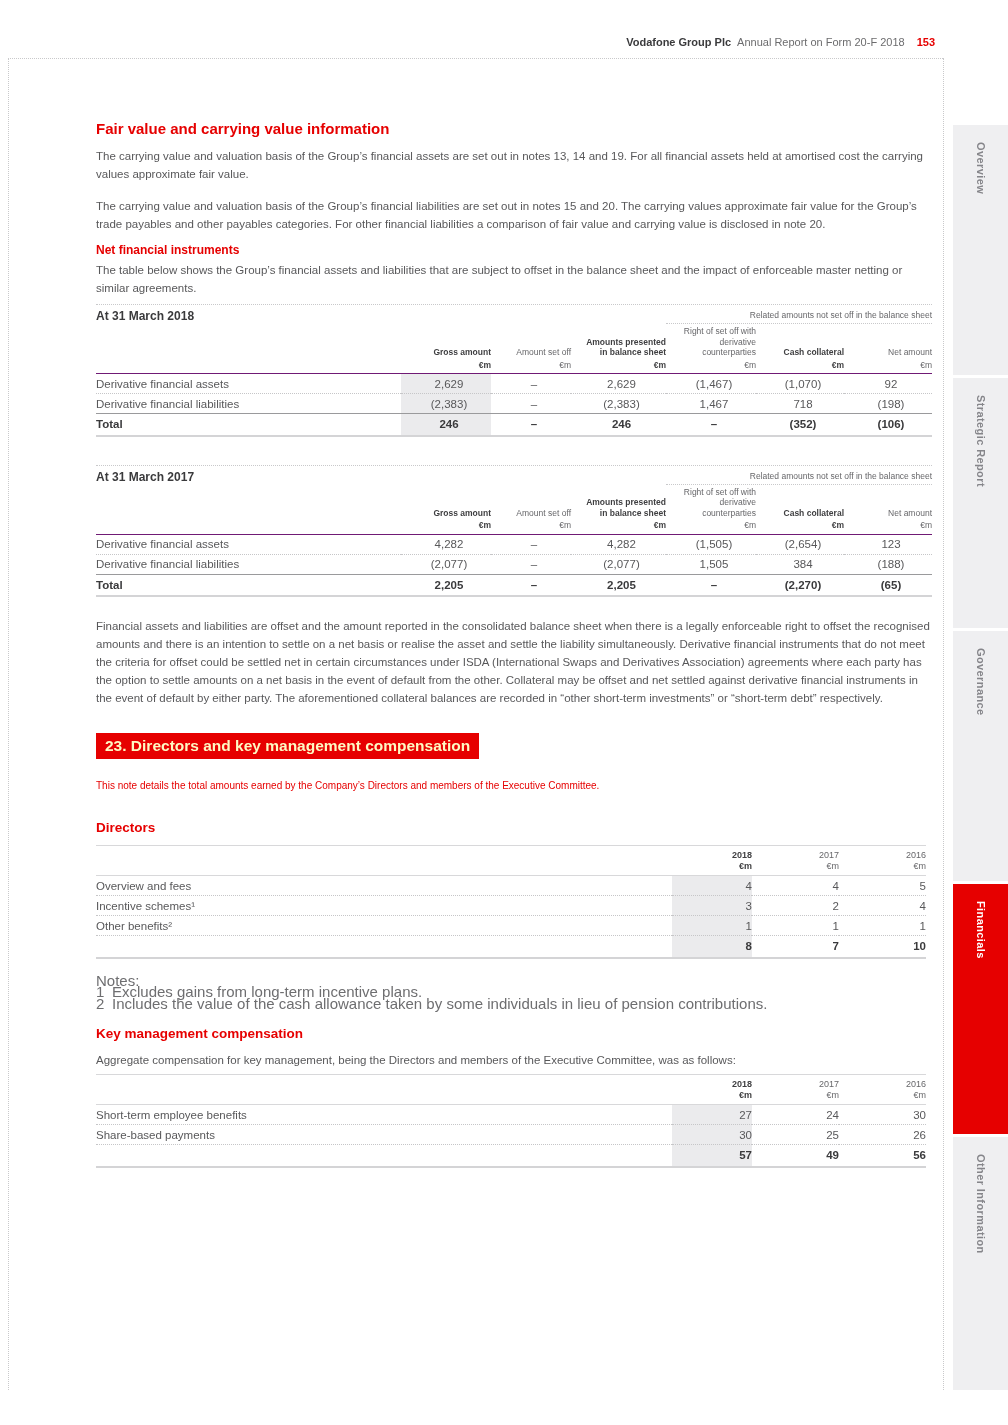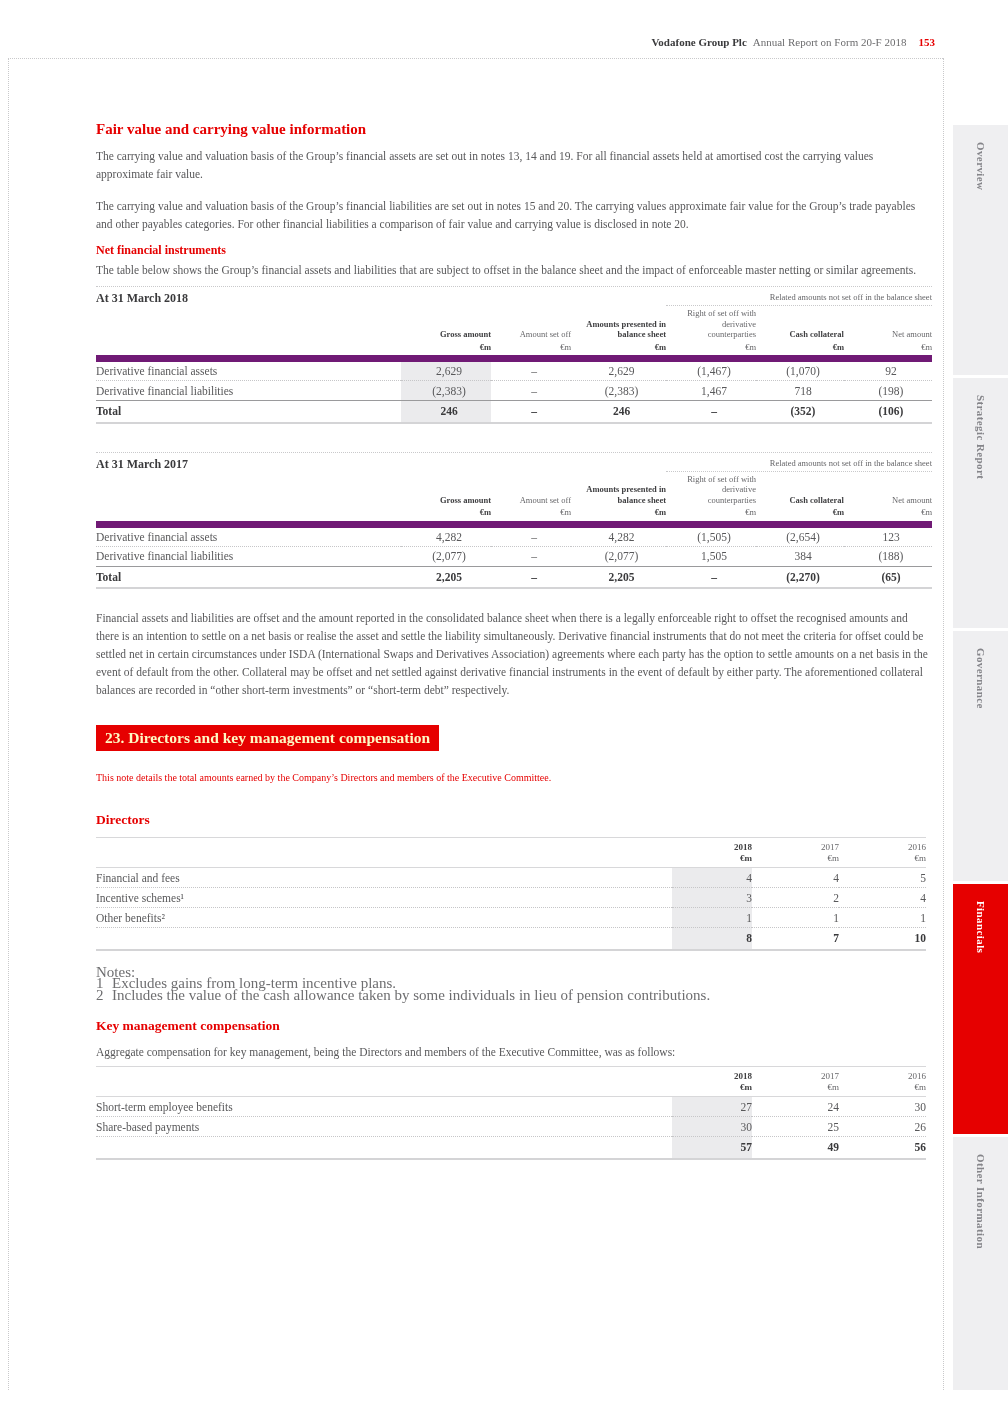--- a/index.html
+++ b/index.html
@@ -1,18 +1,18 @@
 <!DOCTYPE html>
 <html><head>
 <meta charset="utf-8">
 <style>
   * { margin:0; padding:0; box-sizing:border-box; }
   html,body { background:#ffffff; }
   body { font-family:"Liberation Sans", sans-serif; }
-  .page { position:relative; width:1008px; height:1425px; background:#fff; overflow:hidden;font-family:Liberation Serif, serif; }
+  .page { position:relative; width:1008px; height:1425px; background:#fff; overflow:hidden; }
 
   
   .hdr { position:absolute; top:36px; right:73px; font-size:11px; color:#6c6c6e; white-space:nowrap; }
   .hdr .brand { font-weight:bold; color:#3a3a3c; margin-right:6px; }
   .hdr .pagenum { font-weight:bold; color:#e60000; margin-left:12px; }
 
   
   .frame-top   { position:absolute; left:8px; top:58px; width:935px; height:0; border-top:1px dotted #c9c9cb; }
   .frame-left  { position:absolute; left:8px; top:58px; width:0; height:1332px; border-left:1px dotted #c9c9cb; }
   .frame-right { position:absolute; left:943px; top:58px; width:0; height:1332px; border-left:1px dotted #c9c9cb; }
@@ -41,21 +41,21 @@
   .tbl-block.first { margin-bottom:28px; }
   .tbl-block.second { margin-bottom:20px; }
   .ttl-row { display:flex; justify-content:space-between; align-items:flex-end; }
   .ttl { font-size:12px; font-weight:bold; color:#3a3a3c; line-height:16px; }
   .rel-note { font-size:8.5px; color:#67676a; width:266px; text-align:right; padding-bottom:2px; border-bottom:1px dotted #c9c9cb; line-height:11px; }
   table.t6 { border-collapse:collapse; table-layout:fixed; width:836px; margin-top:2px; }
   table.t6 col.c0 { width:305px; } table.t6 col.c1 { width:90px; }
   table.t6 col.c2 { width:80px; }  table.t6 col.c3 { width:95px; }
   table.t6 col.c4 { width:90px; }  table.t6 col.c5 { width:88px; }
   table.t6 col.c6 { width:88px; }
-  table.t6 th { vertical-align:bottom; text-align:right; font-weight:normal; font-size:8.5px; line-height:10.5px; color:#67676a; padding:0 0 3px 6px; border-bottom:7px solid #701a75; }
+  table.t6 th { vertical-align:bottom; text-align:right; font-weight:normal; font-size:8.5px; line-height:10.5px; color:#67676a; padding:0 0 3px 6px; border-bottom:1px solid #701a75; }
   table.t6 th.b { font-weight:bold; color:#3f3f41; }
   table.t6 .cunit { margin-top:2px; }
   table.t6 td { text-align:center; font-size:11.5px; color:#58585a; height:20px; padding-left:6px; vertical-align:middle; }
   table.t6 td.lbl { text-align:left; padding-left:0; }
   table.t6 tr.r1 td { border-bottom:1px dotted #c6c6c8; }
   table.t6 tr.total td { font-weight:bold; color:#3a3a3c; border-top:1px solid #9a9a9c; border-bottom:2px solid #d4d4d6; height:22px; }
   td.sh, th.sh { background:#ebebed; }
 
   
   table.t3 { border-collapse:collapse; table-layout:fixed; width:830px; border-top:1px solid #d8d8da; }
@@ -289,21 +289,21 @@
         <th>
               <div>2017</div>
               <div>€m</div>
             </th>
         <th>
               <div>2016</div>
               <div>€m</div>
             </th>
       </tr>
       <tr class="data">
-        <td class="lbl">Financial and fees</td>
+        <td class="lbl">Overview and fees</td>
         <td class="sh">4</td>
         <td>4</td>
         <td>5</td>
       </tr>
       <tr class="data">
         <td class="lbl">Incentive schemes¹</td>
         <td class="sh">3</td>
         <td>2</td>
         <td>4</td>
       </tr>

